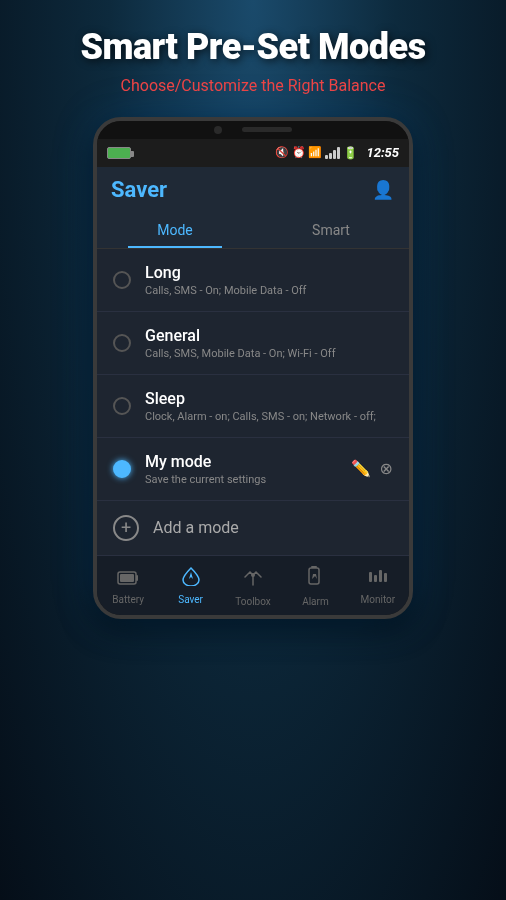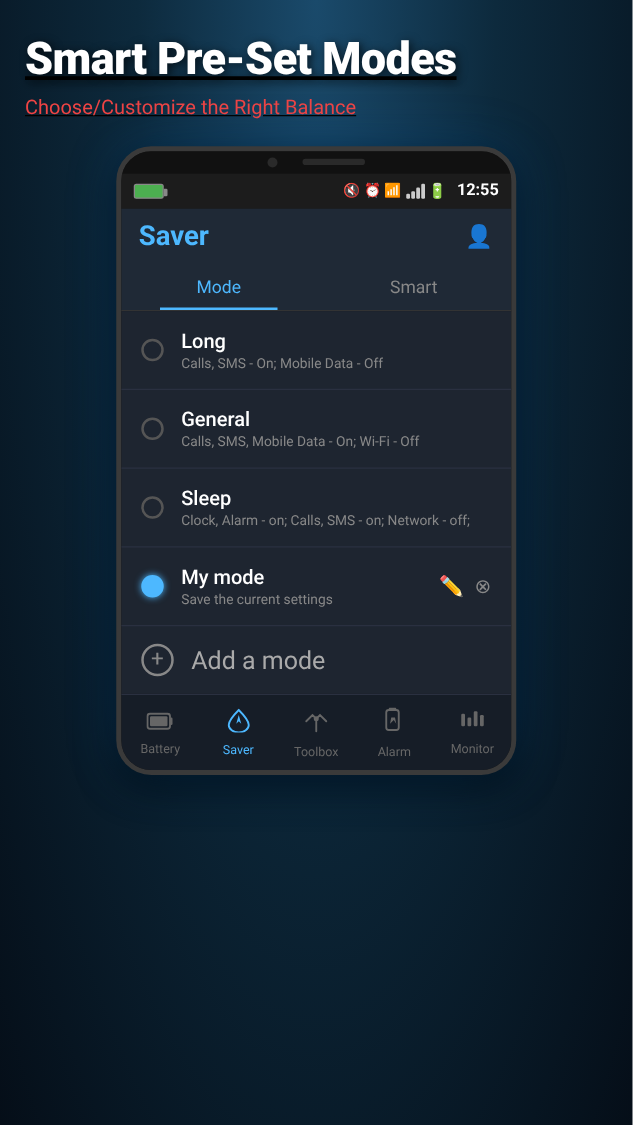--- a/index.html
+++ b/index.html
@@ -10,23 +10,22 @@
       font-family: 'Roboto', Arial, sans-serif;
       background: radial-gradient(ellipse at center top, #1a4a6b 0%, #0d2a3d 40%, #050e18 100%);
       display: flex;
       flex-direction: column;
       align-items: center;
     }
 
     
     .header-section {
       width: 100%;
-      text-align: left;
+      text-align: center;
       padding: 28px 20px 12px;
-      text-decoration: underline;
     }
     .main-title {
       font-size: 36px;
       font-weight: 900;
       color: #ffffff;
       text-shadow: 2px 2px 8px rgba(0,0,0,0.7);
       line-height: 1.1;
       letter-spacing: -0.5px;
     }
     .sub-title {
@@ -97,20 +96,21 @@
       align-items: center;
       gap: 3px;
       font-size: 11px;
       color: #ccc;
     }
     .status-time {
       font-size: 13px;
       font-weight: bold;
       color: #ffffff;
       margin-left: 4px;
+      font-style: italic;
     }
     .signal-bars {
       display: flex;
       align-items: flex-end;
       gap: 1px;
     }
     .signal-bars span {
       background: #ccc;
       width: 3px;
       border-radius: 1px;
@@ -221,21 +221,21 @@
       border: 2px solid #888;
       display: flex;
       align-items: center;
       justify-content: center;
       color: #888;
       font-size: 18px;
       margin-right: 14px;
       line-height: 1;
     }
     .add-label {
-      font-size: 20px;
+      font-size: 16px;
       color: #aaa;
     }
 
     
     .bottom-nav {
       background: #161d27;
       display: flex;
       border-top: 1px solid #2a3040;
       padding: 6px 0 4px;
     }

